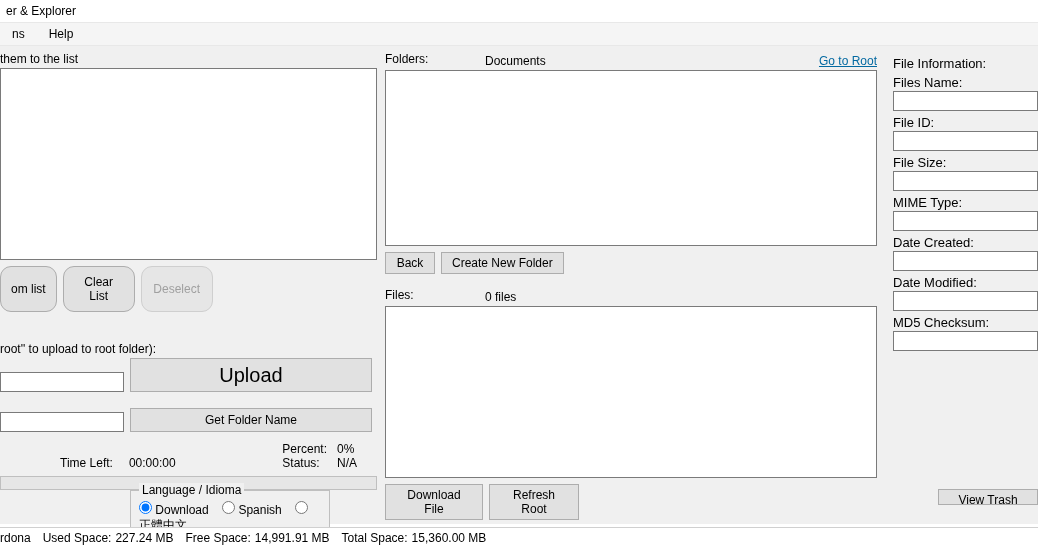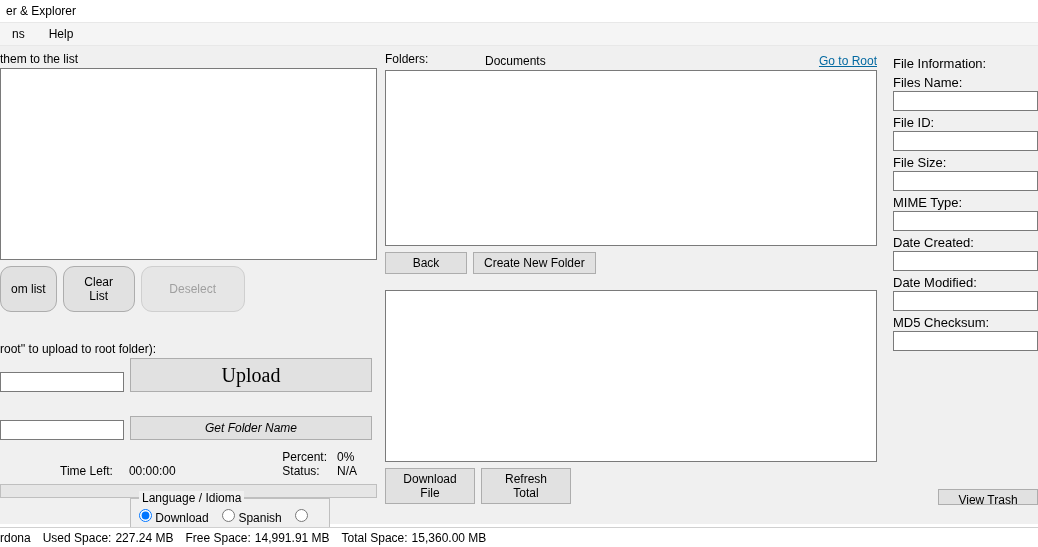--- a/index.html
+++ b/index.html
@@ -80,30 +80,29 @@
   padding: 2px 4px;
   font-family: inherit;
   font-size: 12px;
 }
 .big-upload {
   width: 242px;
   height: 34px;
   font-size: 20px;
   background: #e1e1e1;
   border: 1px solid #adadad;
-  font-family: Liberation Serif, serif;
+  font-family: Liberation Sans, sans-serif;
 }
 .getfolder {
   width: 242px;
   height: 24px;
   font-size: 12px;
   background: #e1e1e1;
   border: 1px solid #adadad;
-  margin-top: 20px;
-  font-style: italic;
+  margin-top: 12px;
 }
 .progress {
   height: 14px;
   background: #e6e6e6;
   border: 1px solid #bfbfbf;
   margin-top: 6px;
 }
 .lang {
   border: 1px solid #bfbfbf;
   padding: 10px 8px 6px 8px;
@@ -164,21 +163,21 @@
 </div>
 
 <div class="main">
 
   <div class="col-left">
     <div class="label">them to the list</div>
     <div class="listbox left-list"></div>
     <div class="btnrow">
       <button class="btn small">om list</button>
       <button class="btn small" style="width:72px">Clear List</button>
-      <button class="btn small disabled" style="width:104px">Deselect</button>
+      <button class="btn small disabled" style="width:72px">Deselect</button>
     </div>
 
     <div style="height:30px"></div>
 
     <div class="label">root'' to upload to root folder):</div>
     <div class="row" style="gap:6px">
       <input class="textbox" style="width: 124px;">
       <button class="big-upload">Upload</button>
     </div>
     <div class="row" style="gap:6px;margin-top:4px">
@@ -213,30 +212,34 @@
 
   <div class="col-mid">
     <div class="row">
       <span class="label" style="width:100px">Folders:</span>
       <span>Documents</span>
       <div style="flex:1"></div>
       <span class="link">Go to Root</span>
     </div>
     <div class="listbox folder-list" style="margin-top:2px"></div>
     <div class="btnrow">
-      <button class="btn" style="width:82px">Back</button>
+      <button class="btn" style="width:50px">Back</button>
       <button class="btn">Create New Folder</button>
     </div>
 
     <div style="height:14px"></div>
 
+    <div class="row">
+      <span class="label" style="width:100px">Files:</span>
+      <span>0 files</span>
+    </div>
     <div class="listbox files-list" style="margin-top:2px"></div>
     <div class="btnrow">
-      <button class="btn" style="width:90px">Download File</button>
-      <button class="btn" style="width:90px">Refresh Total</button>
+      <button class="btn" style="width:98px">Download File</button>
+      <button class="btn" style="width:90px">Refresh Root</button>
     </div>
   </div>
 
   <div class="col-right">
     <div class="info-label">File Information:</div>
     <div class="info-label">Files Name:</div>
     <input class="info-field" style="">
     <div class="info-label">File ID:</div>
     <input class="info-field" style="">
     <div class="info-label">File Size:</div>

